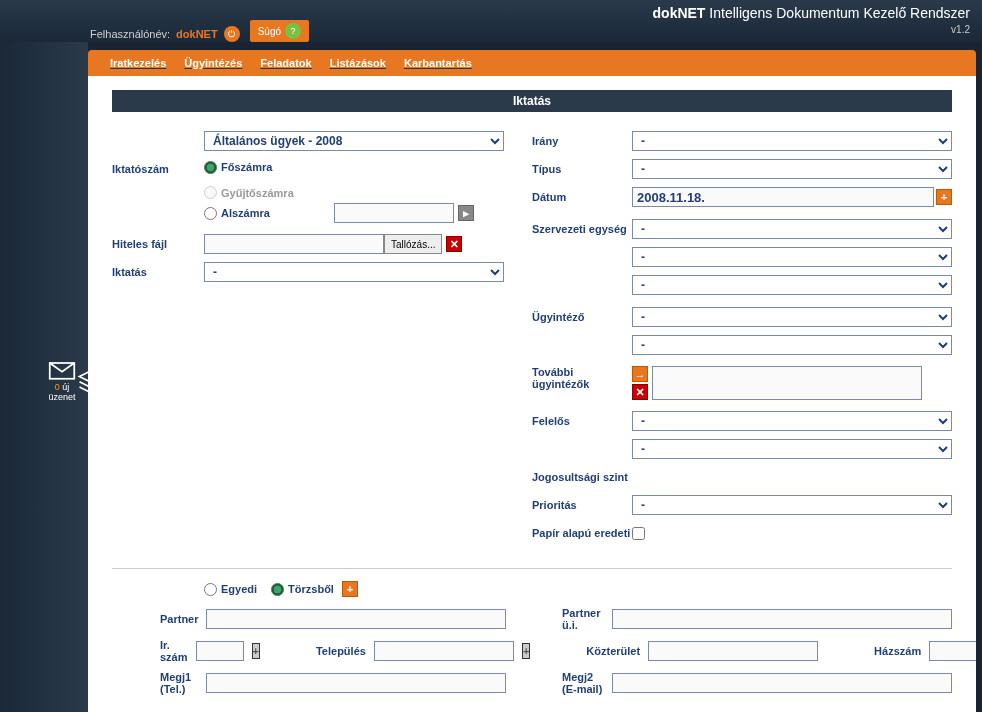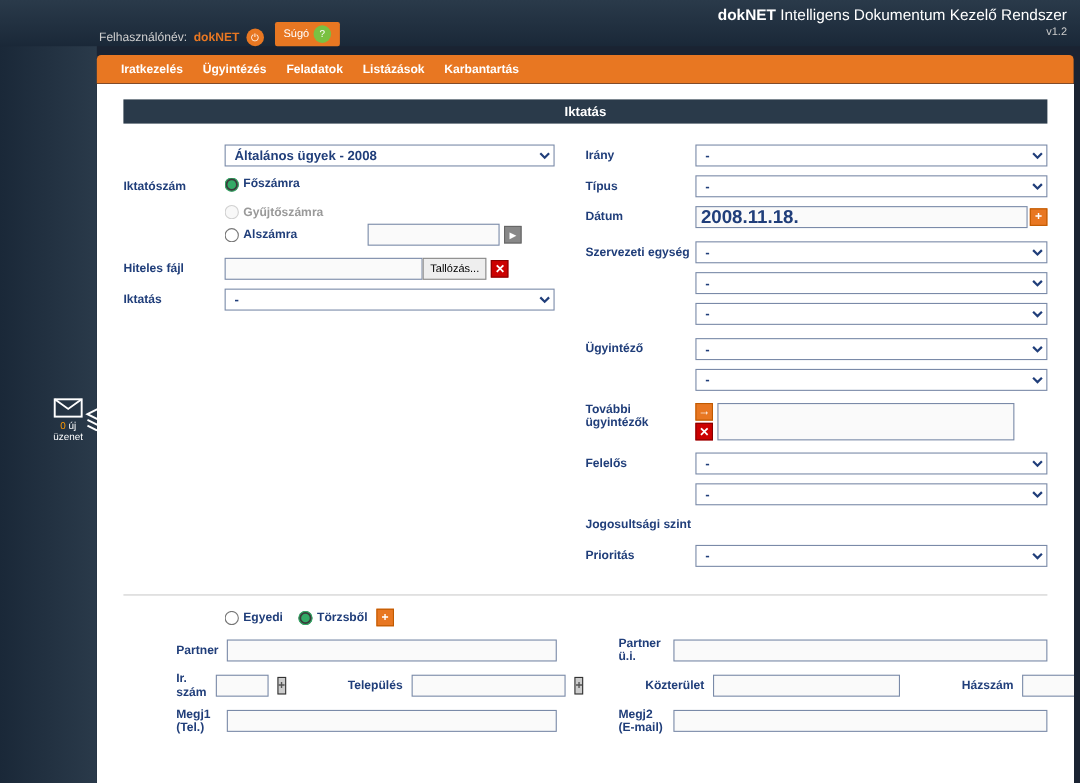--- a/index.html
+++ b/index.html
@@ -15,41 +15,41 @@
 .app-title { position: absolute; right: 12px; top: 5px; color: #fff; font-size: 14px; }
 .app-title b { font-weight: bold; }
 .app-version { position: absolute; right: 12px; top: 24px; color: #ccc; font-size: 10px; }
 
 .sidebar { position: absolute; left: 0; top: 42px; width: 88px; height: 670px; background: linear-gradient(to right, #1a2838, #2a3a4a); display: flex; flex-direction: row; align-items: center; padding-top: 6px; padding-left: 48px; }
 .side-item { width: 72px; height: 44px; display: flex; flex-direction: column; align-items: center; justify-content: center; color: #fff; cursor: pointer; }
 .side-item svg { width: 28px; height: 24px; }
 .side-msg { font-size: 9px; color: #fff; text-align: center; }
 .side-msg .msg-count { color: #f90; }
 
-.menubar { position: absolute; left: 88px; top: 50px; right: 0; height: 26px; background: #e87722; display: flex; align-items: center; padding: 0 14px; gap: 2px; border-radius: 4px 4px 0 0; margin-right: 6px; }
+.menubar { position: absolute; left: 88px; top: 50px; right: 0; height: 26px; background: #e87722; display: flex; align-items: center; padding: 0 14px; gap: 2px; border-radius: 4px 4px 0 0; margin-right: 6px; text-decoration: underline; }
 .menubar .menu { color: #fff; font-size: 11px; font-weight: bold; padding: 5px 8px; cursor: pointer; }
 
 .content { position: absolute; left: 88px; top: 76px; right: 6px; bottom: 0; background: #fff; overflow: auto; padding: 14px 24px; }
 .panel-title { background: #2a3a4a; color: #fff; text-align: center; font-weight: bold; padding: 4px; font-size: 12px; margin-bottom: 18px; }
 
 .two-col { display: flex; gap: 10px; }
 .col-left { width: 410px; }
 .col-right { flex: 1; }
 
 .form-row { display: flex; align-items: center; margin-bottom: 6px; min-height: 22px; }
 .form-label { width: 92px; color: #203e7a; font-weight: bold; font-size: 11px; }
 .form-label-r { width: 100px; color: #203e7a; font-weight: bold; font-size: 11px; }
 .radio-row { display: flex; align-items: center; gap: 4px; color: #203e7a; font-weight: bold; margin-bottom: 4px; }
 .radio-row.disabled { color: #999; }
 input[type=radio] { accent-color: #3a6; }
 
 .sel { border: 1px solid #7a8aa8; background: #fff; color: #203e7a; font-weight: bold; font-size: 12px; height: 20px; padding: 1px 4px; }
 .sel-wide { width: 300px; }
 
-.txt { border: 1px solid #7a8aa8; height: 20px; background: #fafafa; padding: 1px 4px; font-size: 17px; color: #203e7a; font-weight: bold; }
+.txt { border: 1px solid #7a8aa8; height: 20px; background: #fafafa; padding: 1px 4px; font-size: 13px; color: #203e7a; font-weight: bold; }
 
 .btn-browse { font-size: 10px; height: 20px; padding: 0 6px; border: 1px solid #888; background: #eee; }
 .icon-sq { width: 16px; height: 16px; display: inline-flex; align-items: center; justify-content: center; font-size: 11px; font-weight: bold; border: 1px solid #333; }
 .icon-del { background: #c00; color: #fff; border-color: #800; }
 .icon-arrow { background: #888; color: #fff; border-color: #666; }
 .icon-plus { background: #e87722; color: #fff; border-color: #c05a00; }
 .icon-add { background: #e87722; color: #fff; border-color: #c05a00; }
 
 .textarea { border: 1px solid #7a8aa8; background: #fafafa; width: 270px; height: 34px; }
 
@@ -260,20 +260,24 @@
       <div class="form-row">
           <div class="form-label-r"></div>
           <select class="sel" style="flex:1"><option>-</option></select>
         </div>
       <div class="form-row">
           <div class="form-label-r">Jogosultsági szint</div>
         </div>
       <div class="form-row">
           <div class="form-label-r">Prioritás</div>
           <select class="sel" style="flex:1"><option>-</option></select>
+        </div>
+      <div class="form-row">
+          <div class="form-label-r">Papír alapú eredeti</div>
+          <input type="checkbox" style="">
         </div>
     </div>
   </div>
 
   <hr class="sep">
 
   <div class="radio-row" style="margin-left:92px;margin-bottom:10px">
     <input type="radio" style="">
       <span>Egyedi</span>
     <input type="radio" checked="" style="margin-left: 10px;">

